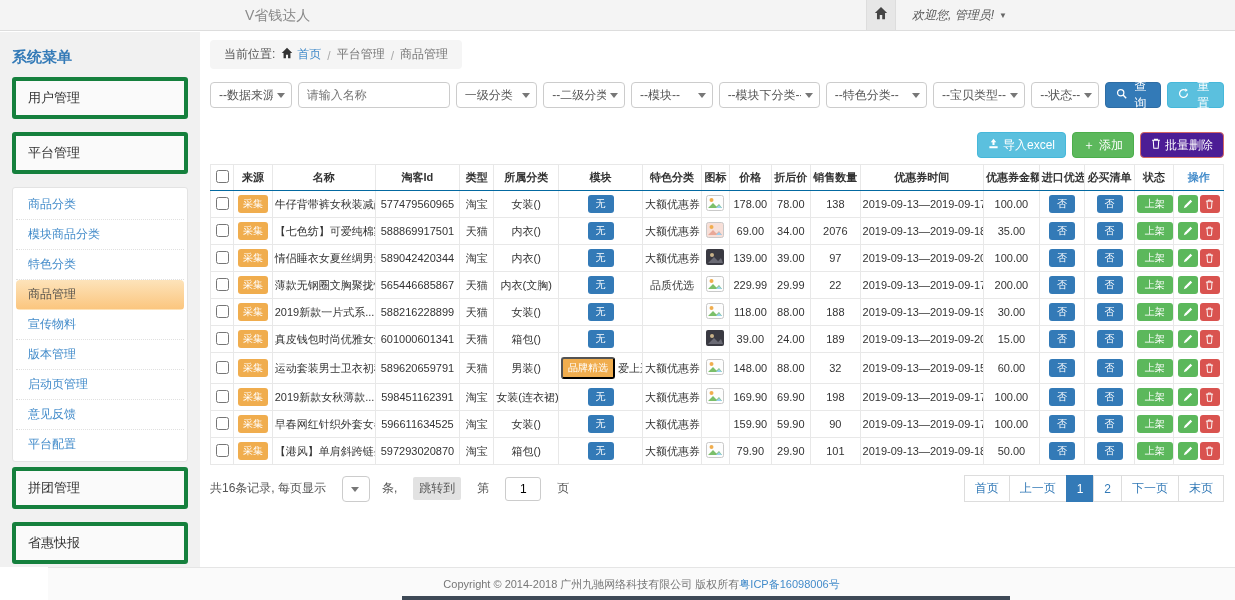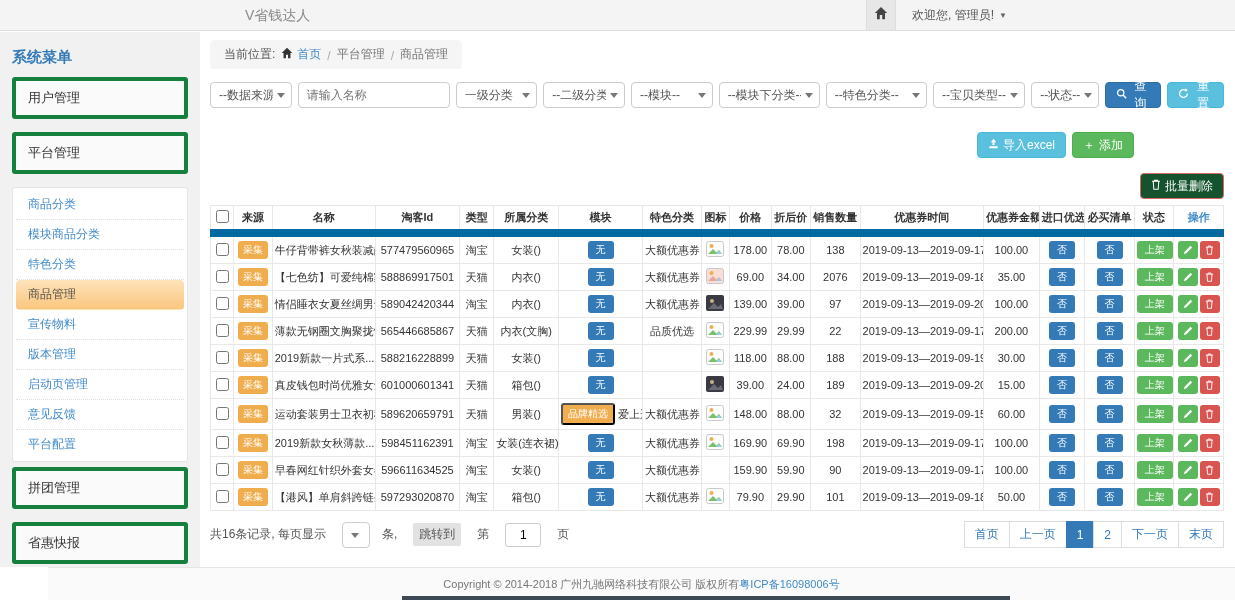--- a/index.html
+++ b/index.html
@@ -4,21 +4,21 @@
 <style>
   * { box-sizing: border-box; margin: 0; padding: 0; }
   body {
     width: 1235px; height: 600px; overflow: hidden; position: relative;
     font-family: "Liberation Sans", "DejaVu Sans", sans-serif;
     background: #ffffff; color: #333;
   }
   
   .topbar { height: 31px; background: #f4f4f4; border-bottom: 1px solid #ddd; position: relative; }
   .app-title { position: absolute; left: 245px; top: 7px; font-size: 14px; color: #8a8a8a; }
-  .topbar-right { position: absolute; left: 866px; top: 0; height: 30px; display: flex; align-items: center; }
+  .topbar-right { position: absolute; left: 866px; top: 0; height: 30px; display: flex; align-items: center; font-style: italic; }
   .home-box { width: 30px; height: 30px; background: #e7e7e7; border-left: 1px solid #ddd; border-right: 1px solid #ddd; display: flex; align-items: center; justify-content: center; cursor: pointer; }
   .welcome { margin-left: 16px; font-size: 12px; color: #555; cursor: pointer; display: flex; align-items: center; gap: 5px; }
   .welcome .caret { font-size: 8px; color: #666; }
   
   .sidebar-col { position: absolute; left: 0; top: 32px; width: 200px; bottom: 33px; background: #f1f1f1; overflow: hidden; z-index: 1; }
   .sidebar-title { color: #337ab7; font-weight: bold; font-size: 15px; margin: 16px 0 10px 12px; }
   .side-list { width: 176px; margin: 0 auto; }
   .side-header { background: #fafafa; border: 4px solid #15803d; border-radius: 3px; padding: 8px 12px; font-size: 13px; color: #333; margin-bottom: 13px; cursor: pointer; }
   .side-sub { background: #fff; border: 1px solid #e3e3e3; border-radius: 3px; margin-bottom: 5px; padding: 2px 3px; }
   .side-link { display: block; padding: 6px 12px; font-size: 12px; color: #428bca; border-bottom: 1px dotted #e0e0e0; cursor: pointer; text-decoration: none; }
@@ -38,27 +38,27 @@
     width: 100%; height: 26px; border: 1px solid #ccc; border-radius: 4px;
     background: #fff; color: #555; font-size: 12px; padding: 0 18px 0 8px;
     font-family: "Liberation Sans", sans-serif; cursor: pointer;
   }
   .sel-wrap::after { content: ""; position: absolute; right: 7px; top: 11px; border-left: 4px solid transparent; border-right: 4px solid transparent; border-top: 5px solid #777; pointer-events: none; }
   .name-input { height: 26px; width: 152px; border: 1px solid #ccc; border-radius: 4px; padding: 0 8px; font-size: 12px; color: #555; font-family: "Liberation Sans", sans-serif; }
   .btn { display: inline-flex; align-items: center; justify-content: center; gap: 4px; height: 26px; padding: 0 10px; border-radius: 4px; font-size: 12px; color: #fff; border: 1px solid transparent; cursor: pointer; font-family: "Liberation Sans", sans-serif; }
   .btn-primary { background: #337ab7; border-color: #2e6da4; }
   .btn-info    { background: #5bc0de; border-color: #46b8da; }
   .btn-success { background: #5cb85c; border-color: #4cae4c; }
-  .btn-danger  { background: #14532d; border-color: #d66762; margin-top: 41px; }
+  .btn-danger  { background: #4c1d95; border-color: #d66762; }
   
   .toolbar { margin-top: 24px; margin-bottom: 6px; display: flex; justify-content: flex-end; gap: 6px; }
   
   table.goods { width: 100%; border-collapse: collapse; table-layout: fixed; font-size: 11px; }
   .goods th, .goods td { border: 1px solid #e8e8e8; text-align: center; padding: 4px 2px; white-space: nowrap; overflow: hidden; vertical-align: middle; height: 26px; }
-  .goods th { font-weight: bold; color: #333; background: #fff; border-bottom: 8px solid #0369a1; }
+  .goods th { font-weight: bold; color: #333; background: #fff; border-bottom: 1px solid #0369a1; }
   .goods th.op-col { color: #428bca; }
   .badge-orange { display: inline-block; background: #f0ad4e; color: #fff; padding: 2px 5px; border-radius: 3px; font-size: 10px; cursor: pointer; }
   .chip { display: inline-block; color: #fff; padding: 2px 8px; border-radius: 3px; font-size: 10px; border: none; cursor: pointer; font-family: "Liberation Sans", sans-serif; }
   .chip-blue { background: #337ab7; }
   .chip-green { background: #5cb85c; }
   .op-btn { display: inline-flex; align-items: center; justify-content: center; width: 20px; height: 18px; border-radius: 3px; border: none; cursor: pointer; margin: 0 1px; }
   .op-edit { background: #5cb85c; }
   .op-del { background: #d9534f; }
   .thumb { display: inline-flex; width: 18px; height: 16px; }
   .module-cell { display: inline-flex; align-items: center; gap: 3px; }

